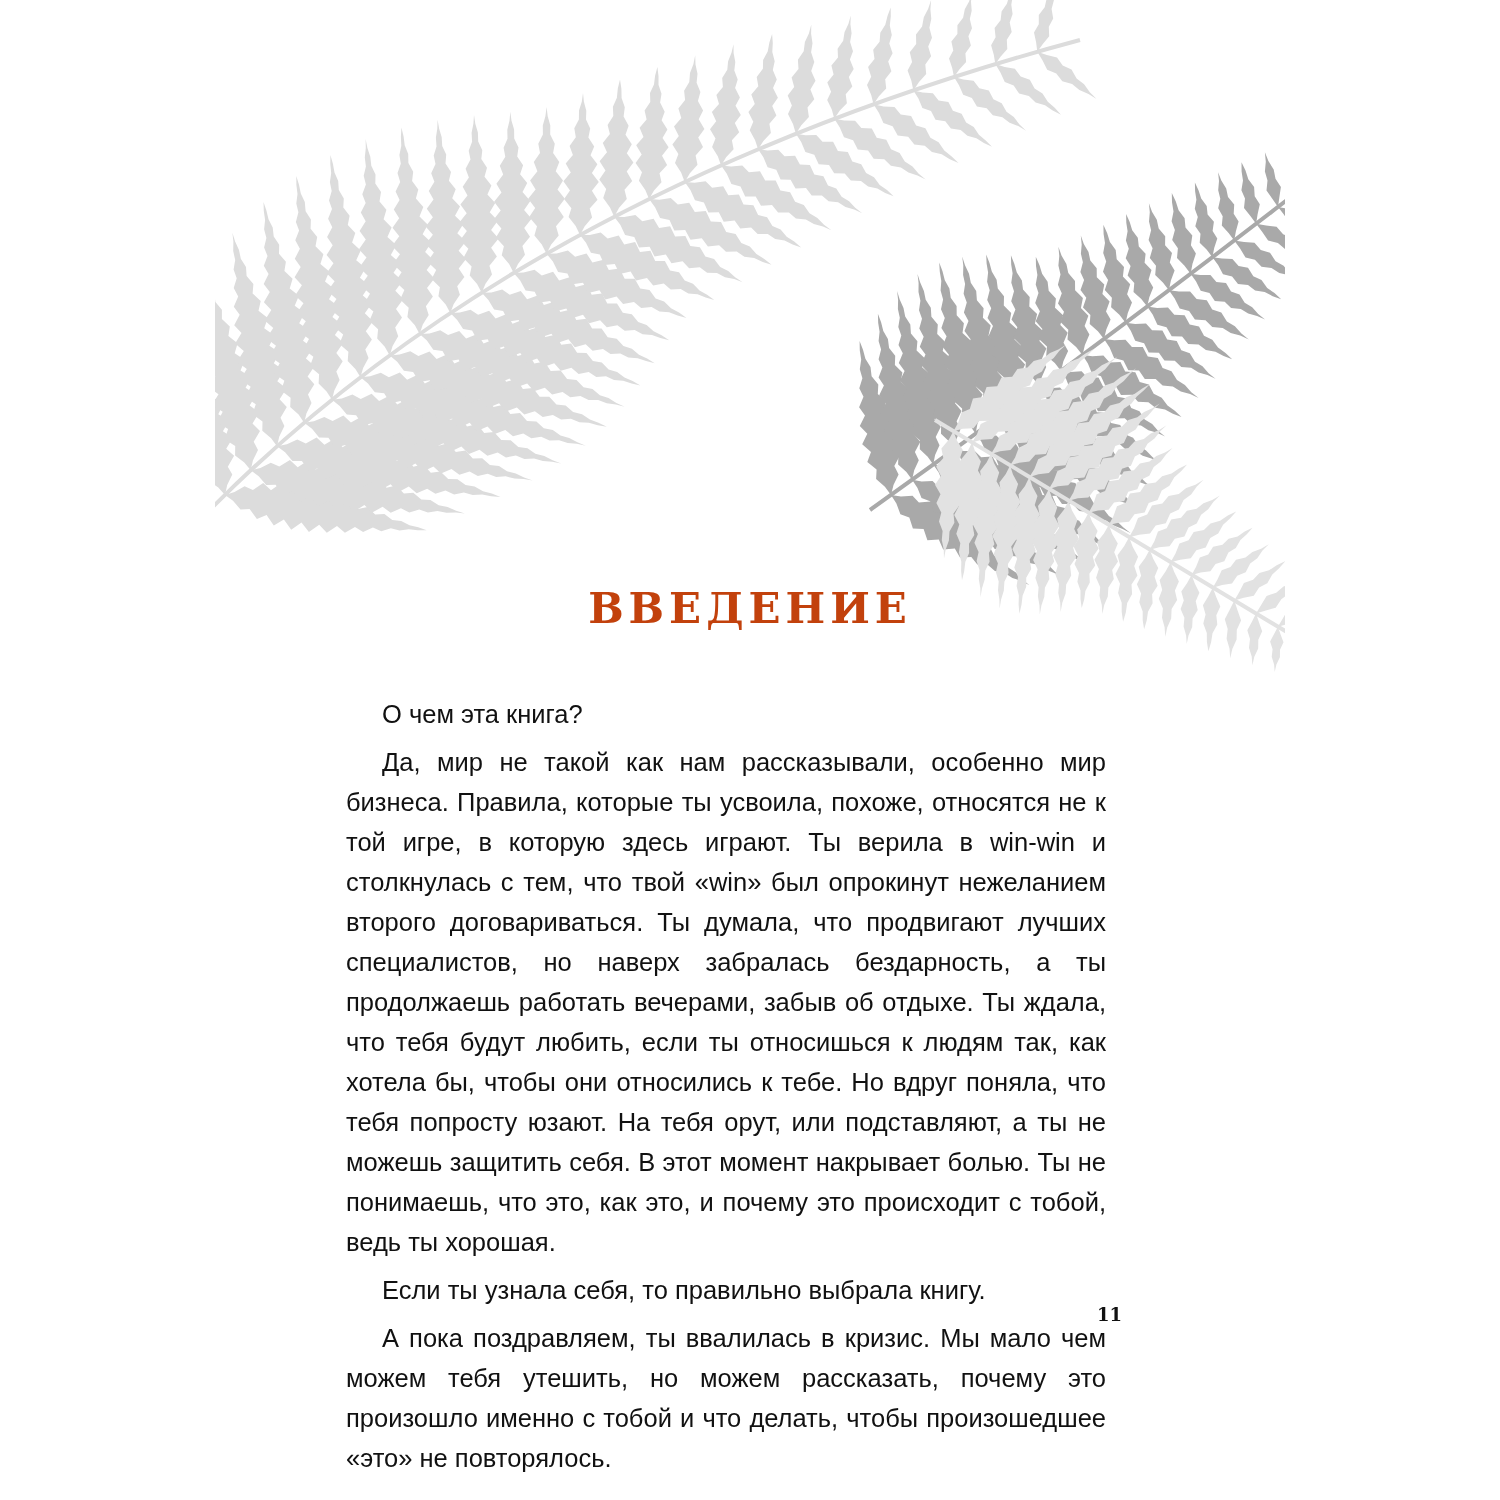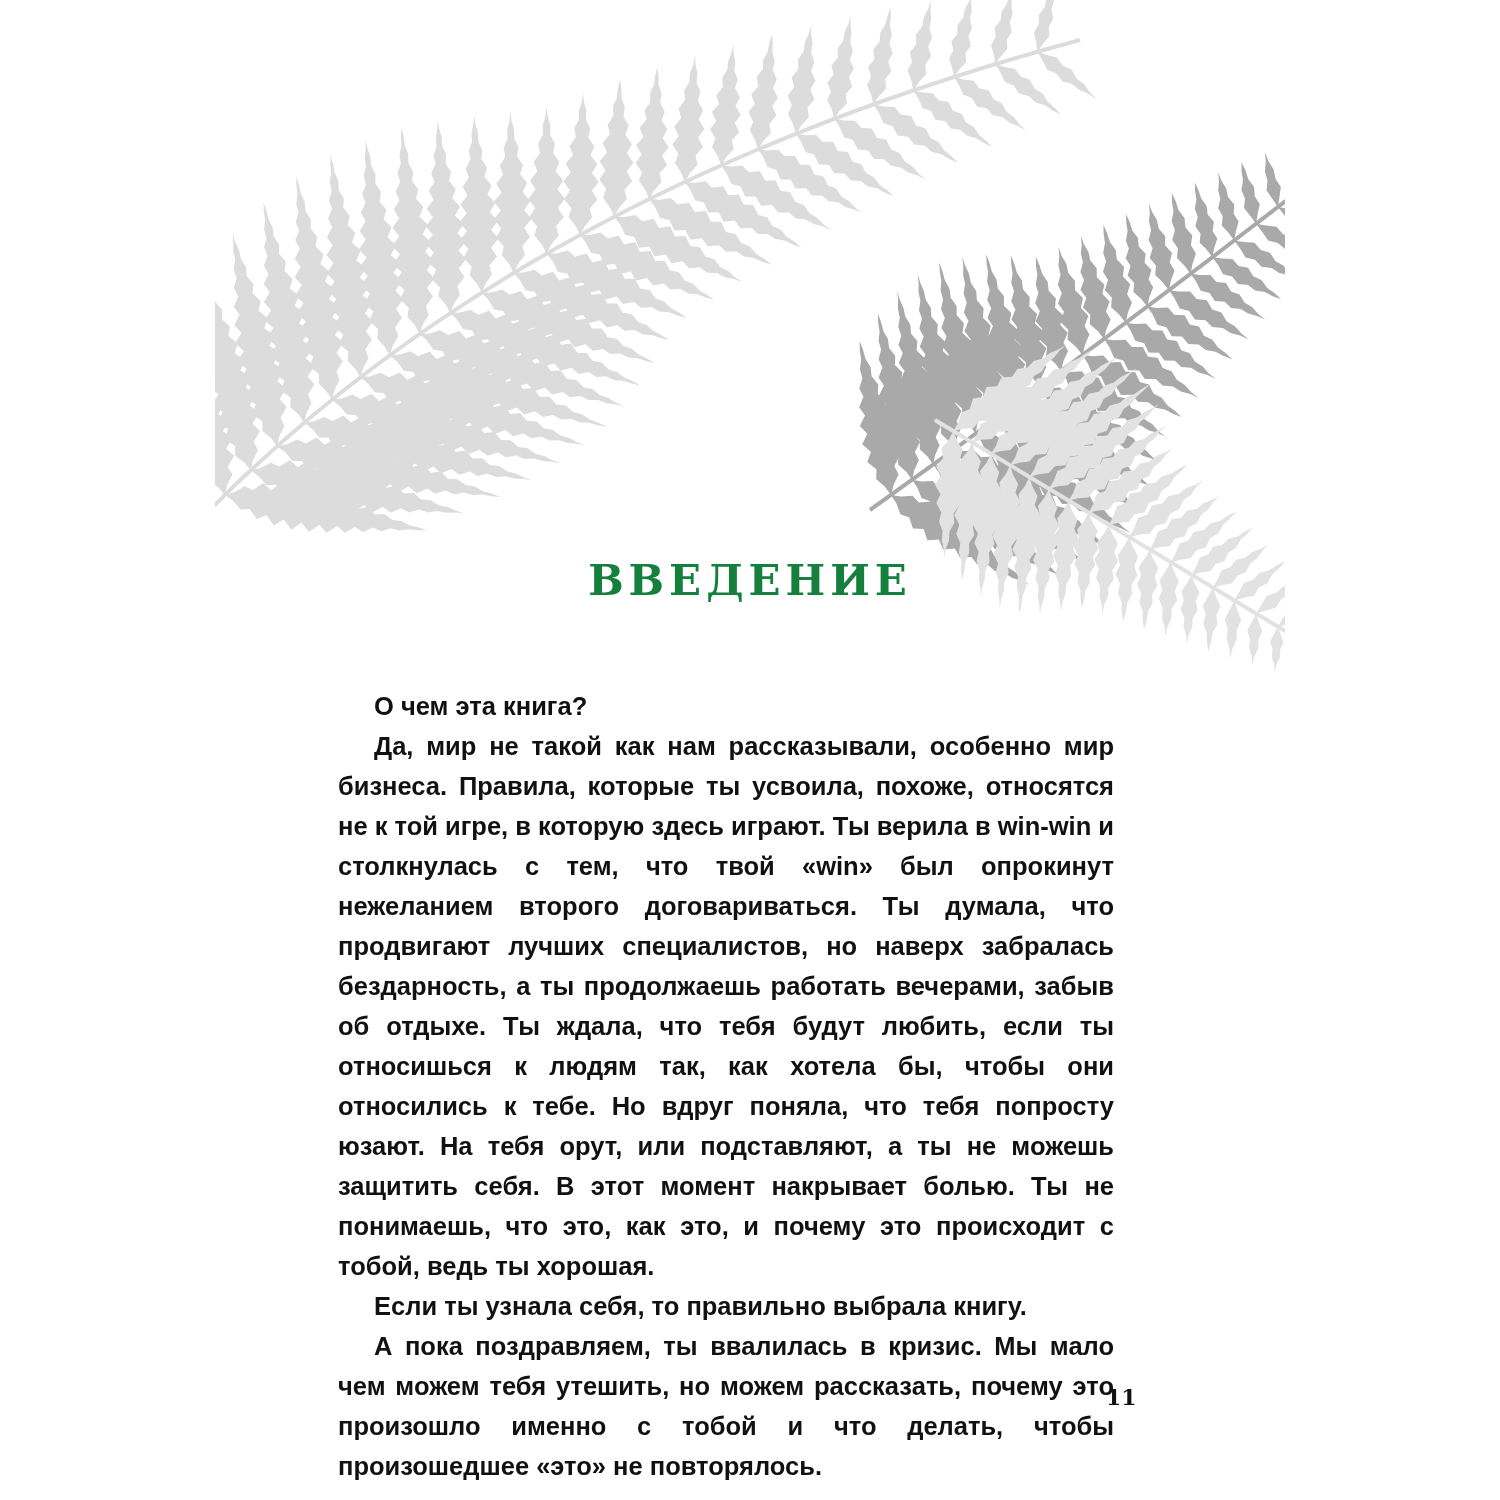--- a/index.html
+++ b/index.html
@@ -1,49 +1,47 @@
 <!DOCTYPE html>
 <html><head>
   <meta charset="utf-8">
   <style>
     html, body { margin: 0; padding: 0; background: #ffffff; }
     body { width: 1500px; height: 1500px; position: relative; overflow: hidden; }
     .page { position: absolute; left: 0; top: 0; width: 1500px; height: 1500px; background: #ffffff; }
     .ferns { position: absolute; left: 0; top: 0; width: 1500px; height: 1500px; }
     .ferns svg { position: absolute; left: 0; top: 0; }
     .title {
-      position: absolute; left: 0; width: 1500px; top: 528px;
+      position: absolute; left: 0; width: 1500px; top: 556px;
       text-align: center;
       font-family: "DejaVu Serif", serif;
       font-weight: bold;
       font-size: 42px;
       letter-spacing: 5px;
-      color: #15803d;
+      color: #c2410c;
     }
     .body-text {
       position: absolute; left: 338px; width: 776px; top: 686px;
       font-family: "Liberation Sans", sans-serif;
       font-size: 25.5px;
       line-height: 40px;
       color: #111111;
     }
     .body-text p {
-      margin: 0;
+      margin: 8px;
       text-indent: 36px;
       text-align: justify;
       hyphens: manual;
-      font-weight: bold;
     }
     .page-number {
-      position: absolute; left: 1097px; top: 1384px;
+      position: absolute; left: 1097px; top: 1304px;
       font-family: "DejaVu Serif", serif;
       font-weight: bold;
-      font-size: 22px;
+      font-size: 18px;
       color: #111111;
-      margin-left: 9px;
     }
   </style>
 </head>
 <body>
 
 <div class="page">
   <div class="ferns">
     <svg id="fern-svg" width="1500" height="1500" viewBox="0 0 1500 1500">
         <defs>
           <clipPath id="artclip">

